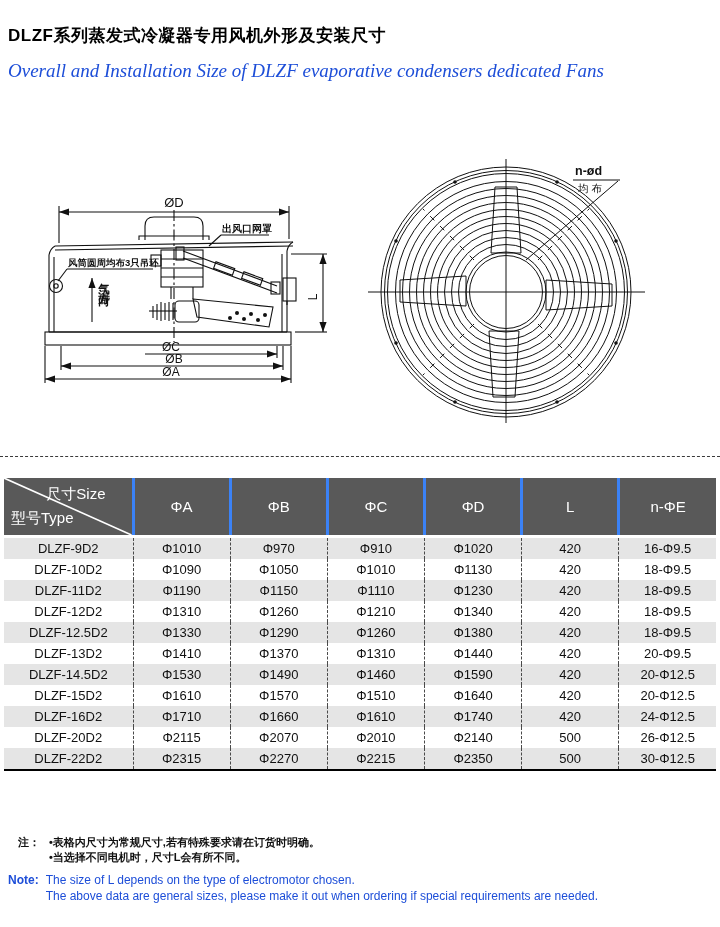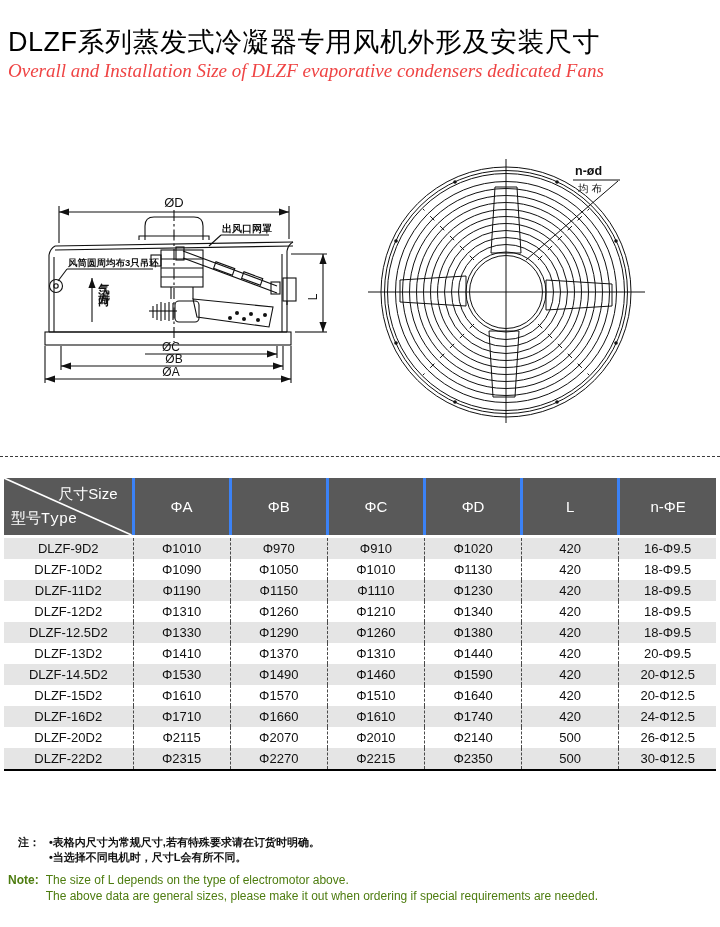--- a/index.html
+++ b/index.html
@@ -5,27 +5,27 @@
   html,body { margin:0; padding:0; }
   body {
     width:720px; height:927px; background:#ffffff; position:relative;
     font-family:"Liberation Sans","DejaVu Sans",sans-serif; color:#111;
     overflow:hidden;
   }
   .page { position:absolute; inset:0; }
 
   .title {
     position:absolute; left:8px; top:24px; margin:0;
-    font-size:27px; font-weight:normal; letter-spacing:0.5px; color:#000;
+    font-size:17px; font-weight:bold; letter-spacing:0.5px; color:#000;
     white-space:nowrap;
   }
   .subtitle {
     position:absolute; left:8px; top:60px; margin:0;
     font-family:"Liberation Serif","DejaVu Serif",serif; font-style:italic;
-    font-size:19px; color:#ef4444; white-space:nowrap;
+    font-size:19px; color:#1d4ed8; white-space:nowrap;
   }
 
   svg.side  { position:absolute; left:25px;  top:150px; }
   svg.front { position:absolute; left:362px; top:147px; }
   svg text { font-family:"Liberation Sans","DejaVu Sans",sans-serif; }
 
   .airflow {
     position:absolute; left:96px; top:274px;
     writing-mode:vertical-rl; font-size:11.5px; letter-spacing:4px;
     font-weight:600; color:#111;
@@ -41,37 +41,37 @@
     border-collapse:collapse; table-layout:fixed;
     border-bottom:2px solid #000;
   }
   table.dims thead th {
     background:#595959; color:#fff; font-weight:400; font-size:15px;
     height:57px; padding:0; border-left:3px solid #3b82f6; border-bottom:3px solid #fff;
   }
   table.dims thead th:first-child { border-left:none; }
   th.corner { position:relative; }
   th.corner .diag { position:absolute; left:0; top:0; width:100%; height:100%; }
-  th.corner .c-top { position:absolute; top:7px; right:14px; font-size:15px; }
-  th.corner .c-bot { position:absolute; bottom:7px; left:7px; font-size:15px;font-family:Liberation Mono, monospace; }
+  th.corner .c-top { position:absolute; top:7px; right:26px; font-size:15px; }
+  th.corner .c-bot { position:absolute; bottom:7px; left:7px; font-size:15px; }
   table.dims tbody td {
     height:21px; padding:0; text-align:center; font-size:13px; color:#111;
     border-left:1px dashed #4a4a4a; white-space:nowrap;
   }
   table.dims tbody td:first-child { border-left:none; }
   table.dims tbody tr:nth-child(odd) { background:#e5e5e5; }
 
   .note-zh {
     position:absolute; left:18px; top:835px; display:flex; align-items:flex-start;
     font-size:11px; font-weight:bold; line-height:15px; color:#111;
   }
   .note-zh .nlabel { margin-right:9px; }
   .note-en {
     position:absolute; left:8px; top:872px; display:flex; align-items:flex-start;
-    font-size:12px; line-height:16px; color:#4d7c0f;
+    font-size:12px; line-height:16px; color:#1d4ed8;
   }
   .note-en .nlabel { font-weight:bold; margin-right:7px; }
 </style>
 </head>
 <body>
 
 <div class="page">
 
   <h1 class="title">DLZF系列蒸发式冷凝器专用风机外形及安装尺寸</h1>
   <p class="subtitle">Overall and Installation Size of  DLZF evaporative condensers dedicated Fans</p>
@@ -364,18 +364,18 @@
   <div class="note-zh">
     <span class="nlabel">注：</span>
     <div>
       <div>•表格内尺寸为常规尺寸,若有特殊要求请在订货时明确。</div>
       <div>•当选择不同电机时，尺寸L会有所不同。</div>
     </div>
   </div>
   <div class="note-en">
     <span class="nlabel">Note:</span>
     <div>
-      <div>The size of L depends on the type of electromotor above.</div>
+      <div>The size of L depends on the type of electromotor chosen.</div>
       <div>The above data are general sizes, please make it out when ordering if special requirements are needed.</div>
     </div>
   </div>
 
 </div>
 
 </body></html>

